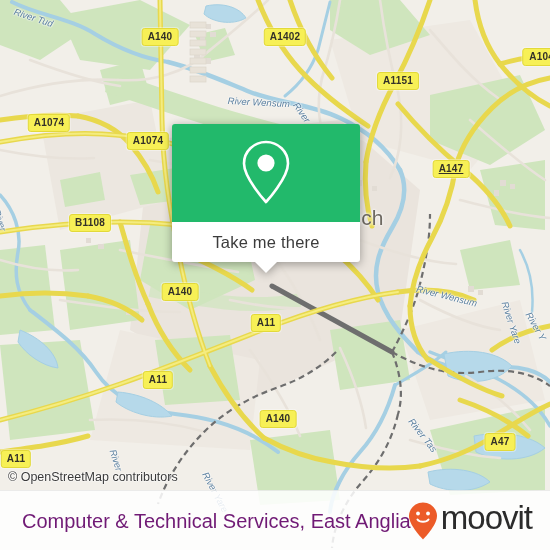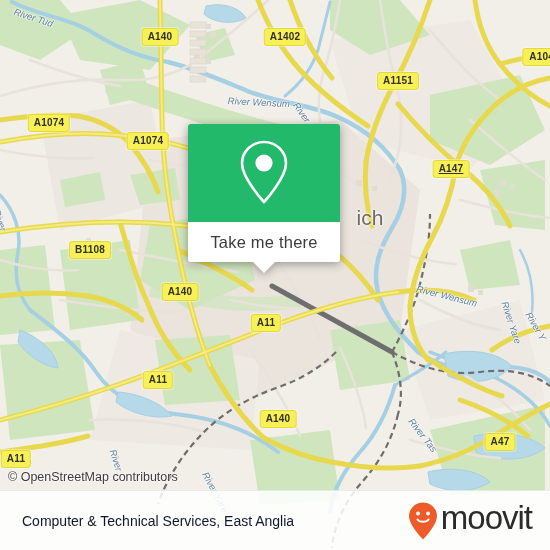--- a/index.html
+++ b/index.html
@@ -46,21 +46,21 @@
     position:absolute;
     color:#6f6a62;
     font-size:21px;
     white-space:nowrap;
     transform:translate(-50%,-50%);
     text-shadow:0 0 3px #fff,0 0 3px #fff;
   }
 
   
   .popup{
-    position:absolute;left:188px;top:124px;width:152px;
+    position:absolute;left:172px;top:124px;width:188px;
     filter:drop-shadow(0 2px 5px rgba(0,0,0,.35));
   }
   .popup-body{
     background:#22b96b;height:98px;border-radius:3px 3px 0 0;
     display:flex;align-items:center;justify-content:center;
   }
   .popup-foot{
     background:#ffffff;height:40px;border-radius:0 0 3px 3px;
     display:flex;align-items:center;justify-content:center;
     position:relative;
@@ -82,21 +82,21 @@
 
   
   .footer{
     position:absolute;left:0;top:490px;width:550px;height:60px;
     background:rgba(255,255,255,.86);
     border-top:1px solid rgba(0,0,0,.07);
     display:flex;align-items:center;
   }
   .footer-title{
     position:absolute;left:22px;top:50%;transform:translateY(-50%);
-    font-size:14px;color:#0f172a;white-space:nowrap;
+    font-size:20px;color:#701a75;white-space:nowrap;
   }
   .brand{
     position:absolute;right:18px;top:50%;transform:translateY(-50%);
     display:flex;align-items:flex-start;gap:2px;
   }
   .brand-word{
     font-size:33px;color:#2b2b2b;letter-spacing:-1px;
     font-weight:500;line-height:33px;
   }
 </style>
@@ -327,21 +327,21 @@
       </div>
 
     <div id="road-shields">
         <div class="shield" style="left: 160px; top: 37px;">A140</div>
         <div class="shield" style="left: 285px; top: 37px;">A1402</div>
         <div class="shield" style="left: 544px; top: 57px; padding-left: 6px;">A1042</div>
         <div class="shield" style="left: 398px; top: 81px;">A1151</div>
         <div class="shield" style="left: 49px; top: 123px;">A1074</div>
         <div class="shield" style="left: 148px; top: 141px;">A1074</div>
         <div class="shield" style="left: 451px; top: 169px; text-decoration: underline;">A147</div>
-        <div class="shield" style="left: 90px; top: 223px; margin-top: 27px;">B1108</div>
+        <div class="shield" style="left: 90px; top: 223px;">B1108</div>
         <div class="shield" style="left: 180px; top: 292px;">A140</div>
         <div class="shield" style="left: 266px; top: 323px;">A11</div>
         <div class="shield" style="left: 158px; top: 380px;">A11</div>
         <div class="shield" style="left: 278px; top: 419px;">A140</div>
         <div class="shield" style="left: 16px; top: 459px;">A11</div>
         <div class="shield" style="left: 500px; top: 442px;">A47</div>
       </div>
   </div>
 
   <div class="popup">

